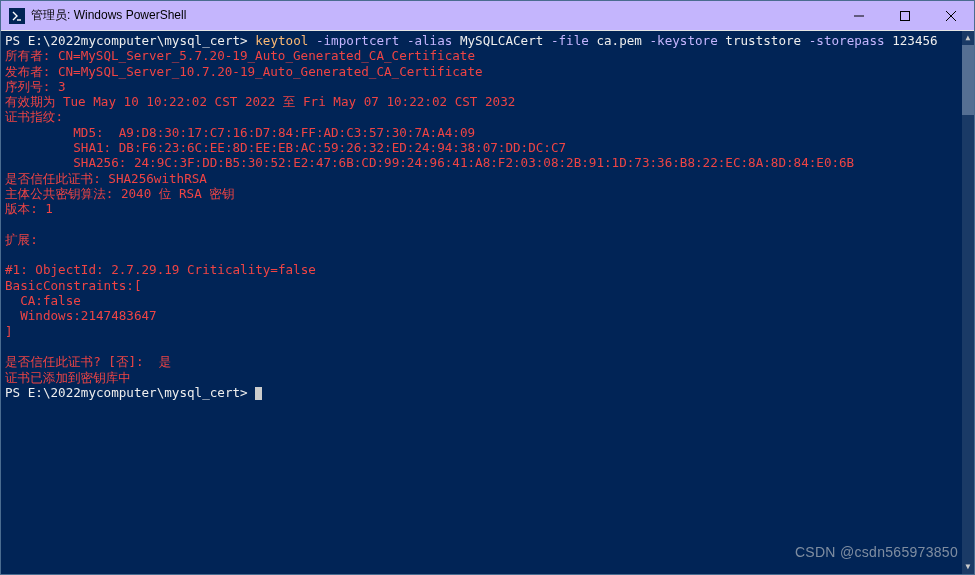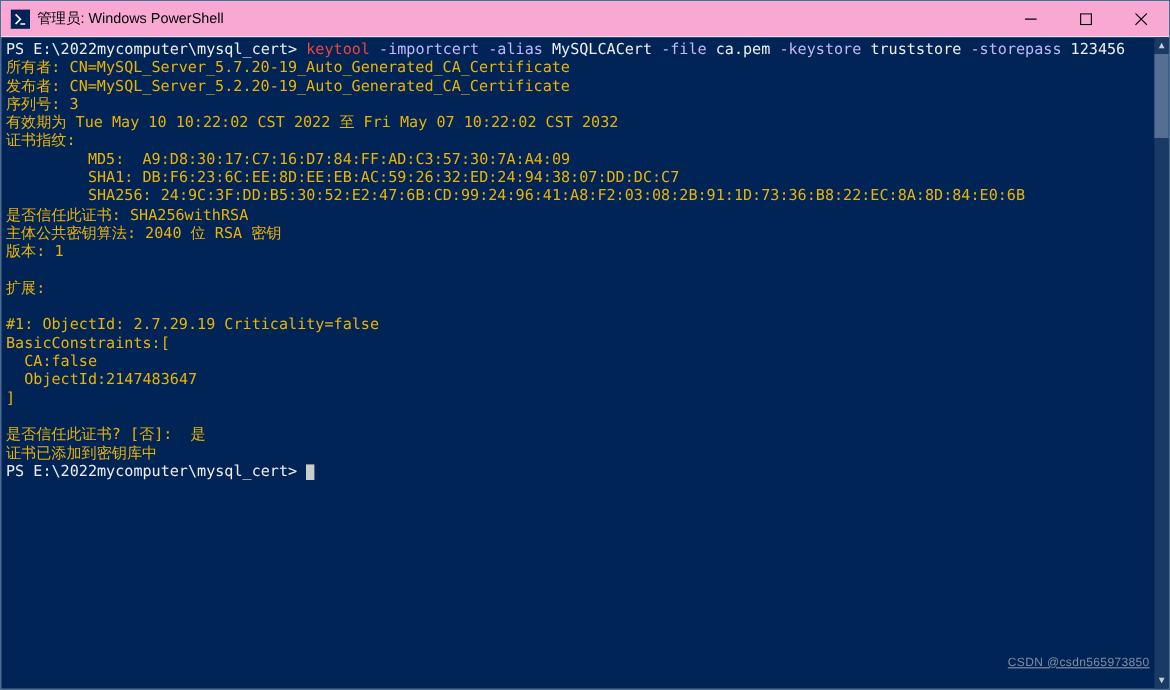--- a/index.html
+++ b/index.html
@@ -1,34 +1,34 @@
 <!DOCTYPE html>
 <html><head>
   <meta charset="utf-8">
   <style>
     * { margin: 0; padding: 0; box-sizing: border-box; }
     html, body { width: 975px; height: 575px; font-family: "Segoe UI", Tahoma, sans-serif; overflow: hidden; }
     .window { width: 975px; height: 575px; display: flex; flex-direction: column; background: #fff; border: 1px solid #4a6c90; }
-    .titlebar { height: 30px; background: #f9a8d4; display: flex; align-items: center; padding-left: 8px; border-bottom: 1px solid #e5e5e5; }
+    .titlebar { height: 30px; background: #c4b5fd; display: flex; align-items: center; padding-left: 8px; border-bottom: 1px solid #e5e5e5; }
     .titlebar .icon-box { width: 16px; height: 16px; background: #012456; display: flex; align-items: center; justify-content: center; margin-right: 6px; }
     .titlebar .icon-box svg { display: block; }
     .titlebar .title { font-size: 12px; color: #000; flex: 1; }
     .winbtns { display: flex; height: 100%; }
     .winbtn { width: 46px; height: 100%; display: flex; align-items: center; justify-content: center; background: transparent; border: none; }
     .winbtn svg { width: 10px; height: 10px; }
     .terminal { flex: 1; background: #012456; color: #cccccc; font-family: Consolas, "Lucida Console", monospace; font-size: 12.6px; line-height: 15.3px; padding: 2px 4px; white-space: pre-wrap; word-break: break-all; position: relative; overflow: hidden; }
     .p-white { color: #eeeeee; margin-top: 44px; }
-    .p-yellow { color: #ef4444; text-align: center; }
+    .p-yellow { color: #fdba74; text-align: center; }
     .p-gray { color: #c4b5fd; }
-    .p-default { color: #eab308; text-align: center; }
+    .p-default { color: #ef4444; text-align: center; }
     .cursor { display: inline-block; width: 7px; height: 13px; background: #cccccc; vertical-align: middle; }
     .scrollbar { position: absolute; right: 0; top: 0; width: 12px; height: 100%; background: #1a3a66; }
     .scrollbar-thumb { position: absolute; left: 0; width: 100%; background: #556f93; }
     .scrollbar-btn { position: absolute; left: 0; width: 100%; height: 14px; display:flex; align-items:center; justify-content:center; color:#cccccc; font-size:8px; }
-    .watermark { position: absolute; right: 16px; bottom: 14px; color: rgba(210,210,210,0.6); font-family: Arial, sans-serif; font-size: 10px; letter-spacing: 0.3px; pointer-events: none; text-decoration: underline; }
+    .watermark { position: absolute; right: 16px; bottom: 14px; color: rgba(210,210,210,0.6); font-family: Arial, sans-serif; font-size: 14px; letter-spacing: 0.3px; pointer-events: none; }
   </style>
 </head>
 <body>
 
 <div class="window">
   <div class="titlebar">
     <div class="icon-box">
       <svg width="12" height="12" viewBox="0 0 12 12">
           <path d="M2 2 L6 6 L2 10" stroke="#fff" stroke-width="1.4" fill="none"></path>
           <line x1="6" y1="10" x2="10" y2="10" stroke="#fff" stroke-width="1.4"></line>
@@ -50,37 +50,37 @@
           <svg viewBox="0 0 10 10">
             <line x1="0" y1="0" x2="10" y2="10" stroke="#000" stroke-width="1"></line>
             <line x1="10" y1="0" x2="0" y2="10" stroke="#000" stroke-width="1"></line>
           </svg>
         </button>
     </div>
   </div>
 
   <div class="terminal"><span class="p-white">PS E:\2022mycomputer\mysql_cert&gt; </span><span class="p-yellow">keytool</span><span class="p-gray"> -importcert </span><span class="p-gray">-alias </span><span class="p-white">MySQLCACert</span><span class="p-gray"> -file </span><span class="p-white">ca.pem</span><span class="p-gray"> -keystore </span><span class="p-white">truststore</span><span class="p-gray"> -storepass </span><span class="p-white">123456</span>
 <span class="p-default">所有者: CN=MySQL_Server_5.7.20-19_Auto_Generated_CA_Certificate</span>
-<span class="p-default">发布者: CN=MySQL_Server_5.2.20-19_Auto_Generated_CA_Certificate</span>
+<span class="p-default">发布者: CN=MySQL_Server_10.7.20-19_Auto_Generated_CA_Certificate</span>
 <span class="p-default">序列号: 3</span>
 <span class="p-default">有效期为 Tue May 10 10:22:02 CST 2022 至 Fri May 07 10:22:02 CST 2032</span>
 <span class="p-default">证书指纹:</span>
 <span class="p-default">         MD5:  A9:D8:30:17:C7:16:D7:84:FF:AD:C3:57:30:7A:A4:09</span>
 <span class="p-default">         SHA1: DB:F6:23:6C:EE:8D:EE:EB:AC:59:26:32:ED:24:94:38:07:DD:DC:C7</span>
 <span class="p-default">         SHA256: 24:9C:3F:DD:B5:30:52:E2:47:6B:CD:99:24:96:41:A8:F2:03:08:2B:91:1D:73:36:B8:22:EC:8A:8D:84:E0:6B</span>
 <span class="p-default">是否信任此证书: SHA256withRSA</span>
 <span class="p-default">主体公共密钥算法: 2040 位 RSA 密钥</span>
 <span class="p-default">版本: 1</span>
 <span class="p-default"></span>
 <span class="p-default">扩展: </span>
 <span class="p-default"></span>
 <span class="p-default">#1: ObjectId: 2.7.29.19 Criticality=false</span>
 <span class="p-default">BasicConstraints:[</span>
 <span class="p-default">  CA:false</span>
-<span class="p-default">  ObjectId:2147483647</span>
+<span class="p-default">  Windows:2147483647</span>
 <span class="p-default">]</span>
 <span class="p-default"></span>
 <span class="p-default">是否信任此证书? [否]:  是</span>
 <span class="p-default">证书已添加到密钥库中</span>
 <span class="p-white">PS E:\2022mycomputer\mysql_cert&gt; </span><span class="cursor"></span>
     <div class="scrollbar">
       <div class="scrollbar-btn" style="top:0">▲</div>
       <div class="scrollbar-thumb" style="top:14px;height:70px"></div>
       <div class="scrollbar-btn" style="bottom:0">▼</div>
     </div>

